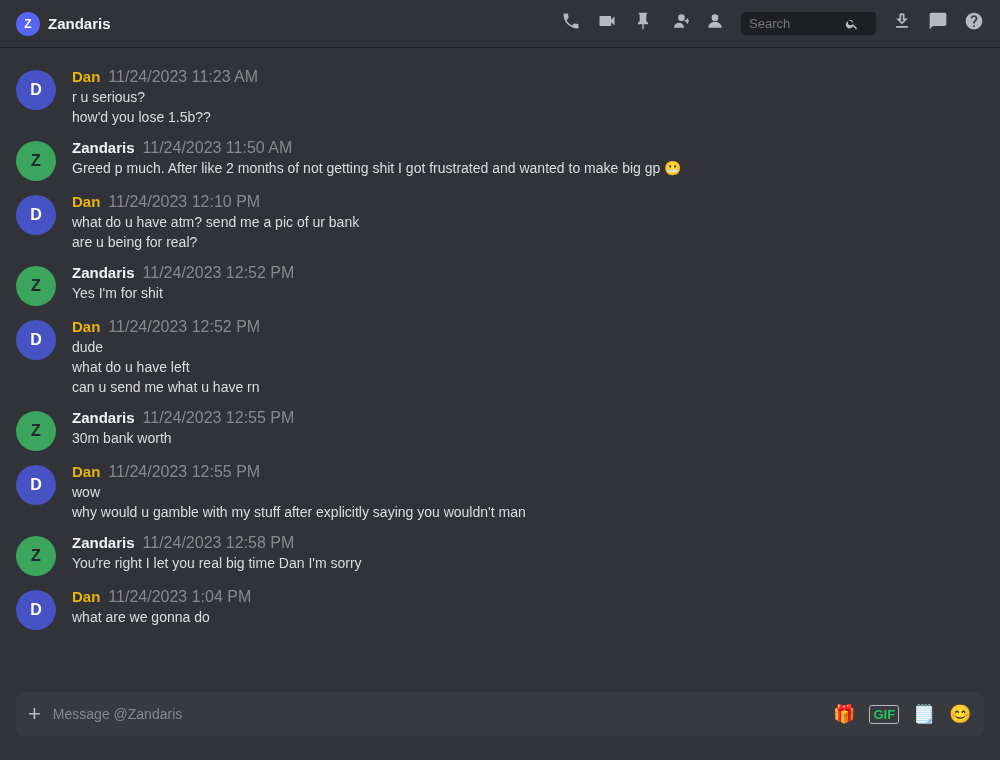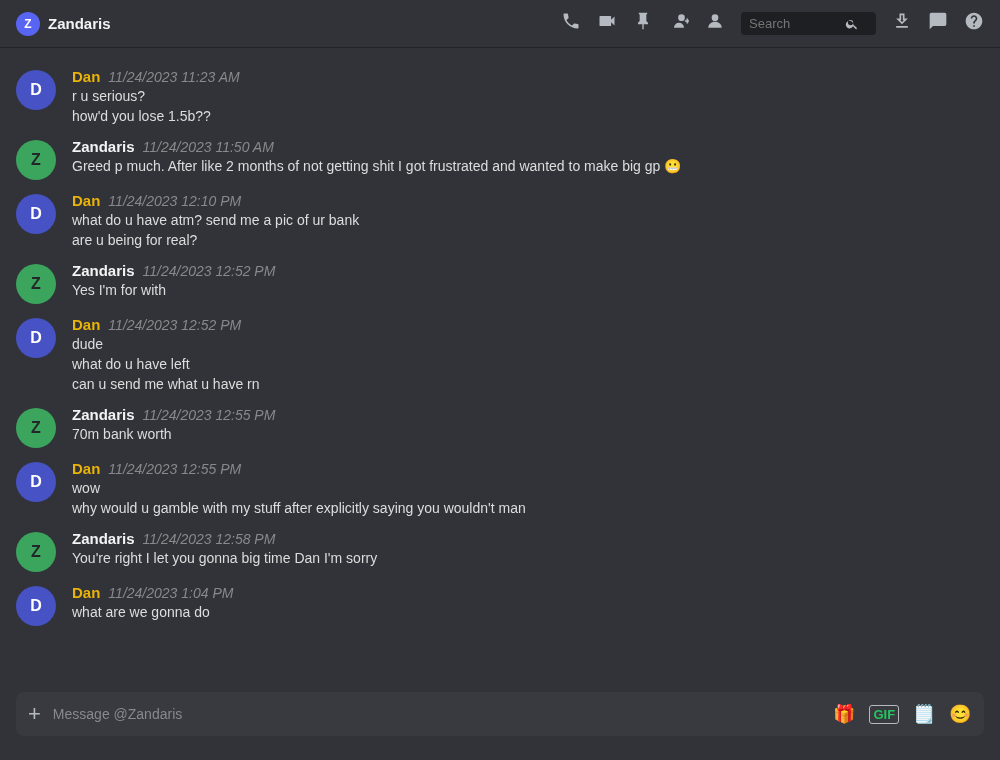--- a/index.html
+++ b/index.html
@@ -118,22 +118,21 @@
       margin-bottom: 2px;
     }
     .author-name {
       font-weight: 600;
       font-size: 15px;
     }
     .author-dan { color: #eab308; }
     .author-zan { color: #f2f3f5; }
     .timestamp {
       color: #87898c;
-      font-size: 14px;
-      font-style: italic;
+      font-size: 16px;
     }
     .message-text {
       color: #dcddde;
       line-height: 1.4;
       white-space: pre-wrap;
     }
 
     
     .input-area {
       padding: 0 16px 24px 16px;
@@ -274,21 +273,21 @@
         <div class="message-text">are u being for real?</div>
       </div>
     </div>
     <div class="message-group">
       <div class="avatar avatar-zan" style="background: rgb(59, 165, 93);">Z</div>
       <div class="message-content">
         <div class="message-header">
           <span class="author-name author-zan">Zandaris</span>
           <span class="timestamp">11/24/2023 12:52 PM</span>
         </div>
-        <div class="message-text">Yes I'm for with</div>
+        <div class="message-text">Yes I'm for shit</div>
       </div>
     </div>
     <div class="message-group">
       <div class="avatar avatar-dan" style="background: rgb(71, 82, 196);">D</div>
       <div class="message-content">
         <div class="message-header">
           <span class="author-name author-dan">Dan</span>
           <span class="timestamp">11/24/2023 12:52 PM</span>
         </div>
         <div class="message-text">dude</div>
@@ -296,42 +295,42 @@
         <div class="message-text">can u send me what u have rn</div>
       </div>
     </div>
     <div class="message-group">
       <div class="avatar avatar-zan" style="background: rgb(59, 165, 93);">Z</div>
       <div class="message-content">
         <div class="message-header">
           <span class="author-name author-zan">Zandaris</span>
           <span class="timestamp">11/24/2023 12:55 PM</span>
         </div>
-        <div class="message-text">70m bank worth</div>
+        <div class="message-text">30m bank worth</div>
       </div>
     </div>
     <div class="message-group">
       <div class="avatar avatar-dan" style="background: rgb(71, 82, 196);">D</div>
       <div class="message-content">
         <div class="message-header">
           <span class="author-name author-dan">Dan</span>
           <span class="timestamp">11/24/2023 12:55 PM</span>
         </div>
         <div class="message-text">wow</div>
         <div class="message-text">why would u gamble with my stuff after explicitly saying you wouldn't man</div>
       </div>
     </div>
     <div class="message-group">
       <div class="avatar avatar-zan" style="background: rgb(59, 165, 93);">Z</div>
       <div class="message-content">
         <div class="message-header">
           <span class="author-name author-zan">Zandaris</span>
           <span class="timestamp">11/24/2023 12:58 PM</span>
         </div>
-        <div class="message-text">You're right I let you gonna big time Dan I'm sorry</div>
+        <div class="message-text">You're right I let you real big time Dan I'm sorry</div>
       </div>
     </div>
     <div class="message-group">
       <div class="avatar avatar-dan" style="background: rgb(71, 82, 196);">D</div>
       <div class="message-content">
         <div class="message-header">
           <span class="author-name author-dan">Dan</span>
           <span class="timestamp">11/24/2023 1:04 PM</span>
         </div>
         <div class="message-text">what are we gonna do</div>

